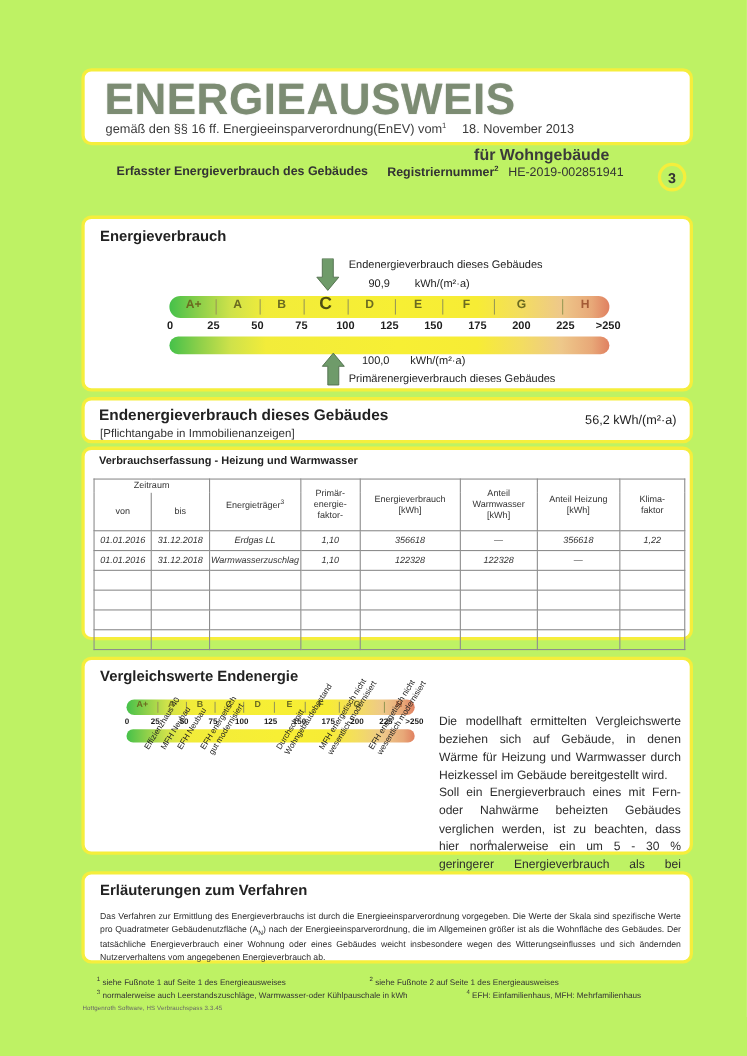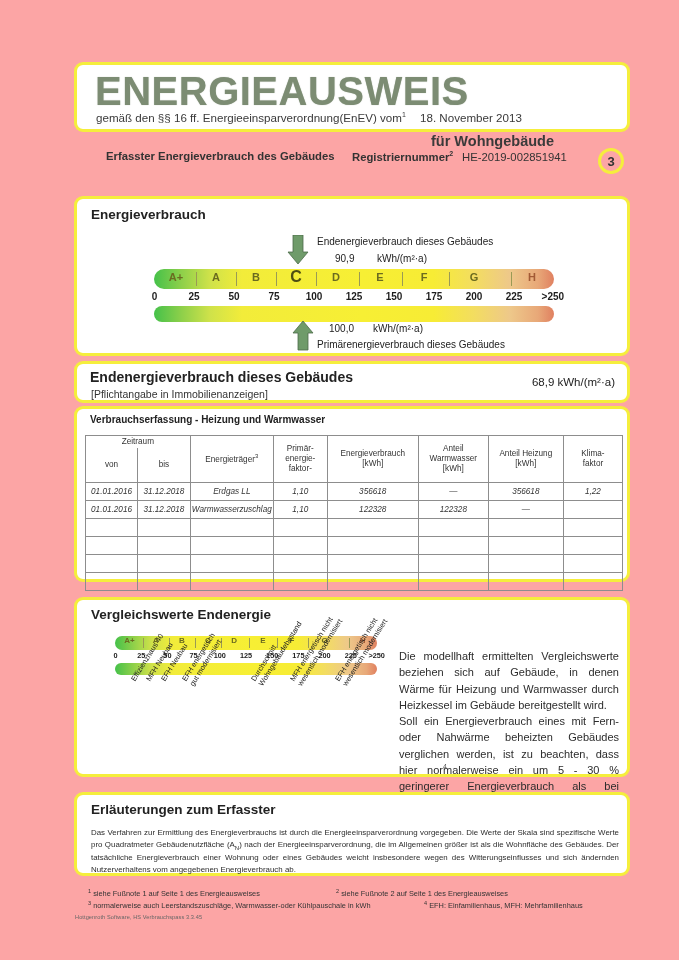--- a/index.html
+++ b/index.html
@@ -14,21 +14,21 @@
     font-family: "Liberation Sans", sans-serif;
     color: #2b2b2b;
     overflow: hidden;
   }
 
   
   #page {
     position: absolute;
     left: 0; top: 0;
     width: 679px; height: 960px;
-    background: #fca5a5;
+    background: #bef264;
   }
 
   .ybox {
     position: absolute;
     border: 3px solid #f5ee3c;
     border-radius: 9px;
     background: #ffffff;
     box-sizing: border-box;
   }
 
@@ -279,21 +279,21 @@
       </svg>
     </div>
     <div class="ann" id="ann-pe-val" style="left:252px; top:124px;">100,0</div>
     <div class="ann" id="ann-pe-unit" style="left:296px; top:124px;">kWh/(m²·a)</div>
     <div class="ann" id="ann-pe-txt" style="left:240px; top:140px;">Primärenergieverbrauch dieses Gebäudes</div>
   </div>
 
   <div class="ybox" id="ee-box">
     <div class="sect-title" id="ee-title">Endenergieverbrauch dieses Gebäudes</div>
     <div id="ee-sub">[Pflichtangabe in Immobilienanzeigen]</div>
-    <div id="ee-val">68,9 kWh/(m²·a)</div>
+    <div id="ee-val">56,2 kWh/(m²·a)</div>
   </div>
 
   <div class="ybox" id="tb-box">
     <div class="sect-title" id="tb-title">Verbrauchserfassung - Heizung und Warmwasser</div>
 
     <table class="vtab">
       <thead>
         <tr>
           <th class="zt-top" colspan="2" style="width:19.5%;">Zeitraum</th>
           <th rowspan="2" style="width:15.5%;">
@@ -422,21 +422,21 @@
       </div>
 
     <div id="cmp-text">
         <div>Die modellhaft ermittelten Vergleichswerte beziehen sich auf Gebäude, in denen Wärme für Heizung und Warmwasser durch Heizkessel im Gebäude bereitgestellt wird.</div>
         <div>Soll ein Energieverbrauch eines mit Fern- oder Nahwärme beheizten Gebäudes verglichen werden, ist zu beachten, dass hier normalerweise ein um 5 - 30 % geringerer Energieverbrauch als bei vergleichbaren Gebäuden mit Kesselheizung zu erwarten ist.</div>
       </div>
     <div id="cmp-foot">4</div>
   </div>
 
   <div class="ybox" id="erl-box">
-    <div class="sect-title" id="erl-title">Erläuterungen zum Erfasster</div>
+    <div class="sect-title" id="erl-title">Erläuterungen zum Verfahren</div>
     <div id="erl-text">Das Verfahren zur Ermittlung des Energieverbrauchs ist durch die Energieeinsparverordnung vorgegeben. Die Werte der Skala sind spezifische Werte pro Quadratmeter Gebäudenutzfläche (A<sub>N</sub>) nach der Energieeinsparverordnung, die im Allgemeinen größer ist als die Wohnfläche des Gebäudes. Der tatsächliche Energieverbrauch einer Wohnung oder eines Gebäudes weicht insbesondere wegen des Witterungseinflusses und sich ändernden Nutzerverhaltens vom angegebenen Energieverbrauch ab.</div>
   </div>
 
   <div class="fnote" id="fn1"><sup>1</sup> <span>siehe Fußnote 1 auf Seite 1 des Energieausweises</span></div>
   <div class="fnote" id="fn2"><sup>2</sup> <span>siehe Fußnote 2 auf Seite 1 des Energieausweises</span></div>
   <div class="fnote" id="fn3"><sup>3</sup> <span>normalerweise auch Leerstandszuschläge, Warmwasser-oder Kühlpauschale in kWh</span></div>
   <div class="fnote" id="fn4"><sup>4</sup> <span>EFH: Einfamilienhaus, MFH: Mehrfamilienhaus</span></div>
   <div id="sw-foot">Hottgenroth Software, HS Verbrauchspass 3.3.45</div>
 
 </div>

